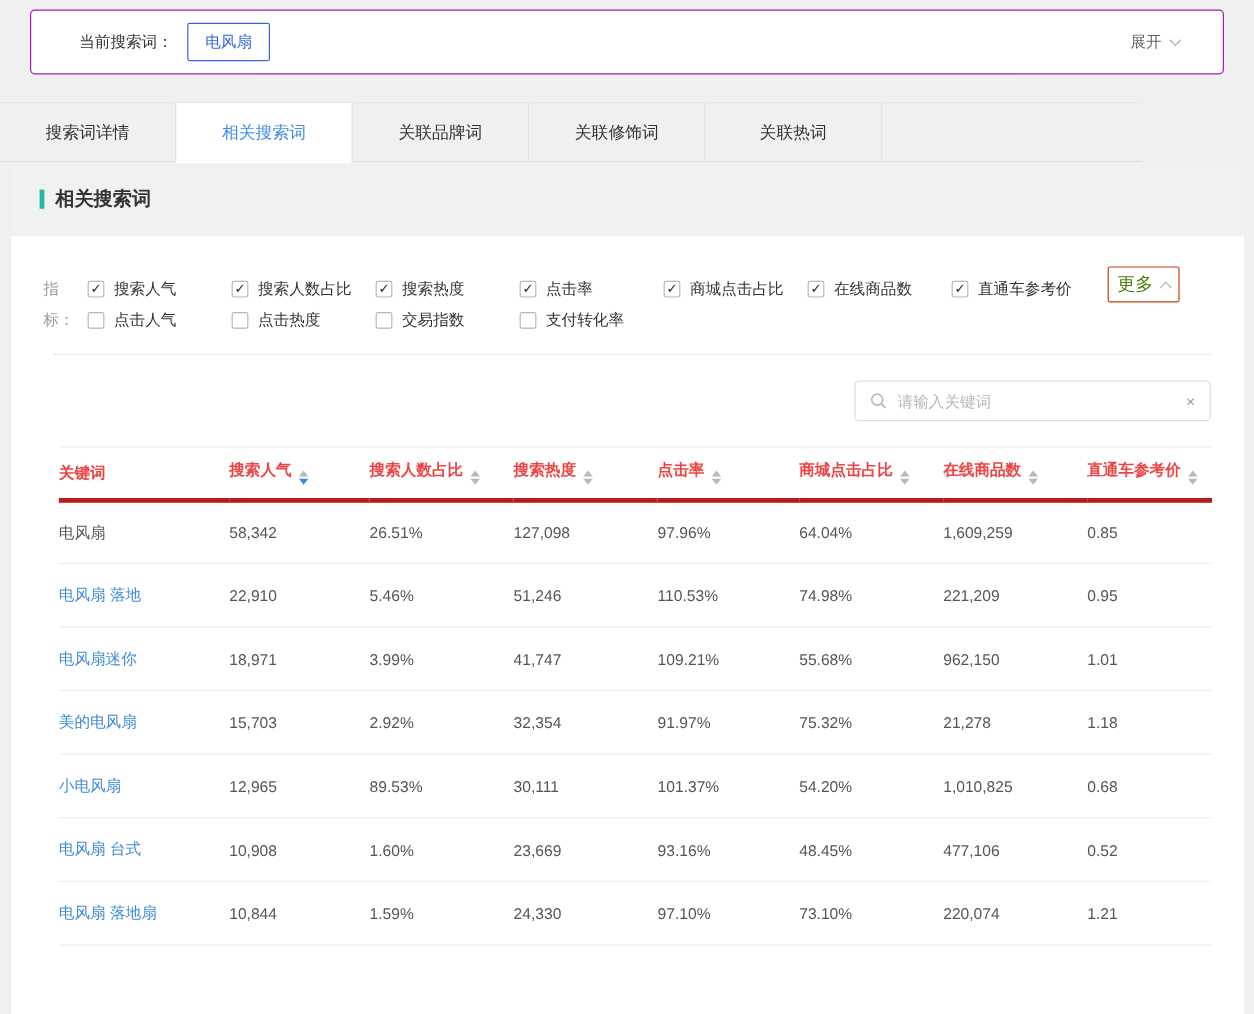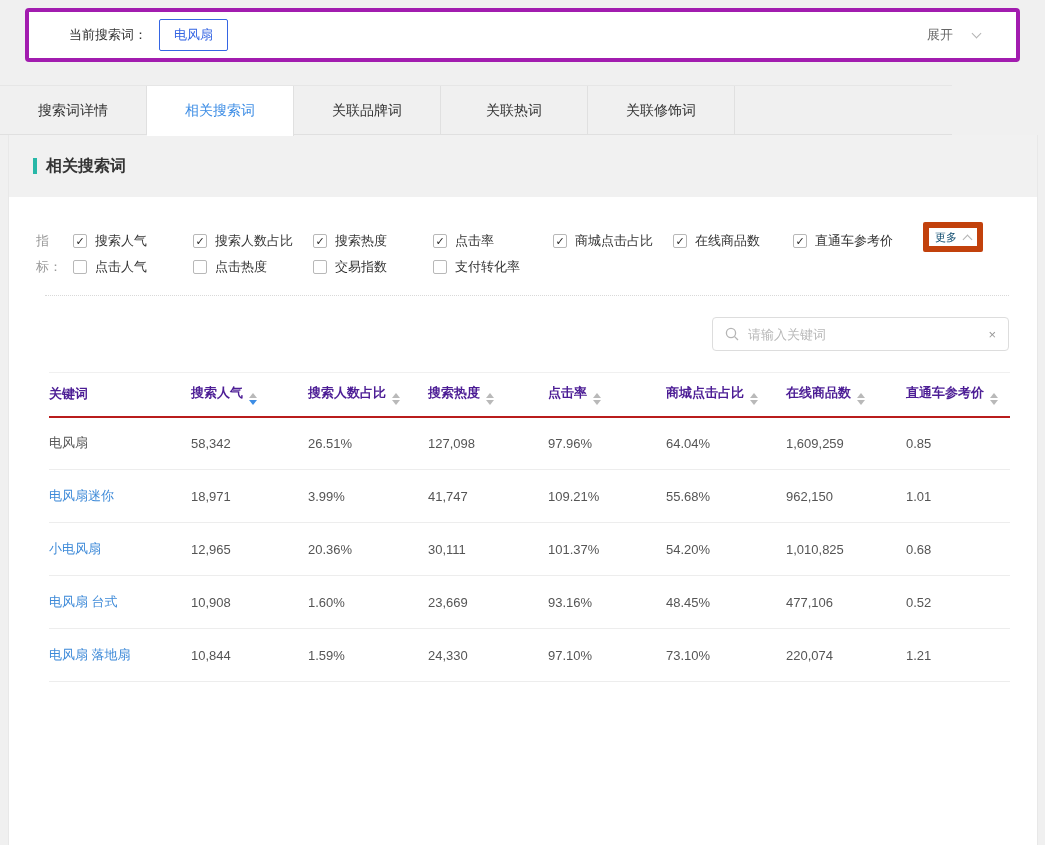--- a/index.html
+++ b/index.html
@@ -13,30 +13,30 @@
   body{
     width:1045px;height:845px;position:relative;overflow:hidden;
     background:#f0f0f0;
     font-family:"Liberation Sans","DejaVu Sans",sans-serif;
     color:#333;
   }
 
   
   .top-card{
     position:absolute;left:25px;top:8px;width:995px;height:54px;
-    background:#fff;border:4px solid #a21caf;border-radius:4px;
+    background:#fff;border:1px solid #a21caf;border-radius:4px;
     display:flex;align-items:center;padding:0 36px 0 40px;
   }
   .top-label{font-size:13px;color:#333;}
   .keyword-tag{
     margin-left:12px;border:1px solid var(--tag-blue);color:var(--tag-blue);
     background:#fff;font-size:13px;padding:6px 14px;border-radius:2px;cursor:pointer;
     font-family:inherit;
   }
-  .expand{margin-left:auto;display:flex;align-items:center;gap:20px;font-size:13px;color:#666;cursor:pointer;}
+  .expand{margin-left:auto;display:flex;align-items:center;gap:8px;font-size:13px;color:#666;cursor:pointer;}
   .chev{display:inline-block;width:7px;height:7px;border-right:1px solid #b3b3b3;border-bottom:1px solid #b3b3b3;}
   .chev.down{transform:rotate(45deg);margin-top:-4px;}
   .chev.up{transform:rotate(-135deg);margin-top:4px;}
 
   
   .tab-bar{
     position:absolute;top:85px;left:0;width:952px;height:50px;
     background:#f0f0f0;border-top:1px solid #e6e6e6;border-bottom:1px solid #e0e0e0;
     display:flex;
   }
@@ -64,23 +64,23 @@
   .filter-row{display:flex;align-items:center;height:26px;}
   .filter-item{display:inline-flex;align-items:center;width:120px;cursor:pointer;}
   .checkbox{
     width:14px;height:14px;border:1px solid #b8b8b8;border-radius:2px;background:#fff;
     display:inline-flex;align-items:center;justify-content:center;
     font-size:11px;font-weight:bold;color:#222;line-height:1;
   }
   .filter-label-text{margin-left:8px;color:#333;}
   .more-btn{
     position:absolute;top:25px;right:26px;width:60px;height:30px;
-    background:#fff;border:6px solid #c2410c;border-radius:2px;
+    background:#fff;border:1px solid #c2410c;border-radius:2px;
     display:inline-flex;align-items:center;justify-content:center;gap:7px;
-    font-size:11px;color:#0c4a6e;cursor:pointer;font-family:inherit;
+    font-size:15px;color:#4d7c0f;cursor:pointer;font-family:inherit;
   }
   .dashed-divider{border:none;border-top:1px dotted #d9d9d9;margin:15px 0 0 9px;}
 
   
   .search-row{margin-top:21px;display:flex;justify-content:flex-end;}
   .search-box{
     width:297px;height:34px;border:1px solid #ddd;border-radius:4px;background:#fff;
     display:flex;align-items:center;padding:0 12px;
   }
   .search-box svg{flex:0 0 auto;}
@@ -97,22 +97,22 @@
   }
   .kw-table col:nth-child(1){width:142px;}
   .kw-table col:nth-child(2){width:117px;}
   .kw-table col:nth-child(3){width:120px;}
   .kw-table col:nth-child(4){width:120px;}
   .kw-table col:nth-child(5){width:118px;}
   .kw-table col:nth-child(6){width:120px;}
   .kw-table col:nth-child(7){width:120px;}
   .kw-table col:nth-child(8){width:auto;}
   .kw-table th{
-    height:44px;text-align:left;font-size:13px;font-weight:bold;color:#4c1d95;
-    border-top:1px solid #f0f0f0;border-bottom:2px solid #b91c1c;padding:0;
+    height:44px;text-align:left;font-size:13px;font-weight:bold;color:#ef4444;
+    border-top:1px solid #f0f0f0;border-bottom:4px solid #b91c1c;padding:0;
     white-space:nowrap;
   }
   .kw-table td{
     height:53px;font-size:13px;color:#555;border-bottom:1px solid #ededed;
     padding:0;white-space:nowrap;
   }
   td.link{color:var(--link-blue);cursor:pointer;}
   .sort{display:inline-flex;flex-direction:column;gap:2px;margin-left:6px;vertical-align:-1px;cursor:pointer;}
   .sort i{display:block;width:0;height:0;border-left:4px solid transparent;border-right:4px solid transparent;}
   .sort .tri-up{border-bottom:5px solid #b9b9b9;}
@@ -128,22 +128,22 @@
   <span class="expand">
     <span>展开</span>
     <i class="chev down"></i>
   </span>
 </div>
 
 <div class="tab-bar">
     <div class="tab">搜索词详情</div>
     <div class="tab active">相关搜索词</div>
     <div class="tab">关联品牌词</div>
+    <div class="tab">关联修饰词</div>
     <div class="tab">关联热词</div>
-    <div class="tab">关联修饰词</div>
   </div>
 
 <div class="panel">
   <div class="panel-header">
     <span class="accent-bar"></span>
     <span class="panel-title">相关搜索词</span>
   </div>
 
   <div class="panel-body">
 
@@ -268,33 +268,53 @@
             <td class="">电风扇</td>
             <td>58,342</td>
             <td>26.51%</td>
             <td>127,098</td>
             <td>97.96%</td>
             <td>64.04%</td>
             <td>1,609,259</td>
             <td>0.85</td>
           </tr>
           <tr>
+            <td class="link">电风扇 落地</td>
+            <td>22,910</td>
+            <td>5.46%</td>
+            <td>51,246</td>
+            <td>110.53%</td>
+            <td>74.98%</td>
+            <td>221,209</td>
+            <td>0.95</td>
+          </tr>
+          <tr>
             <td class="link">电风扇迷你</td>
             <td>18,971</td>
             <td>3.99%</td>
             <td>41,747</td>
             <td>109.21%</td>
             <td>55.68%</td>
             <td>962,150</td>
             <td>1.01</td>
           </tr>
           <tr>
+            <td class="link">美的电风扇</td>
+            <td>15,703</td>
+            <td>2.92%</td>
+            <td>32,354</td>
+            <td>91.97%</td>
+            <td>75.32%</td>
+            <td>21,278</td>
+            <td>1.18</td>
+          </tr>
+          <tr>
             <td class="link">小电风扇</td>
             <td>12,965</td>
-            <td>20.36%</td>
+            <td>89.53%</td>
             <td>30,111</td>
             <td>101.37%</td>
             <td>54.20%</td>
             <td>1,010,825</td>
             <td>0.68</td>
           </tr>
           <tr>
             <td class="link">电风扇 台式</td>
             <td>10,908</td>
             <td>1.60%</td>

